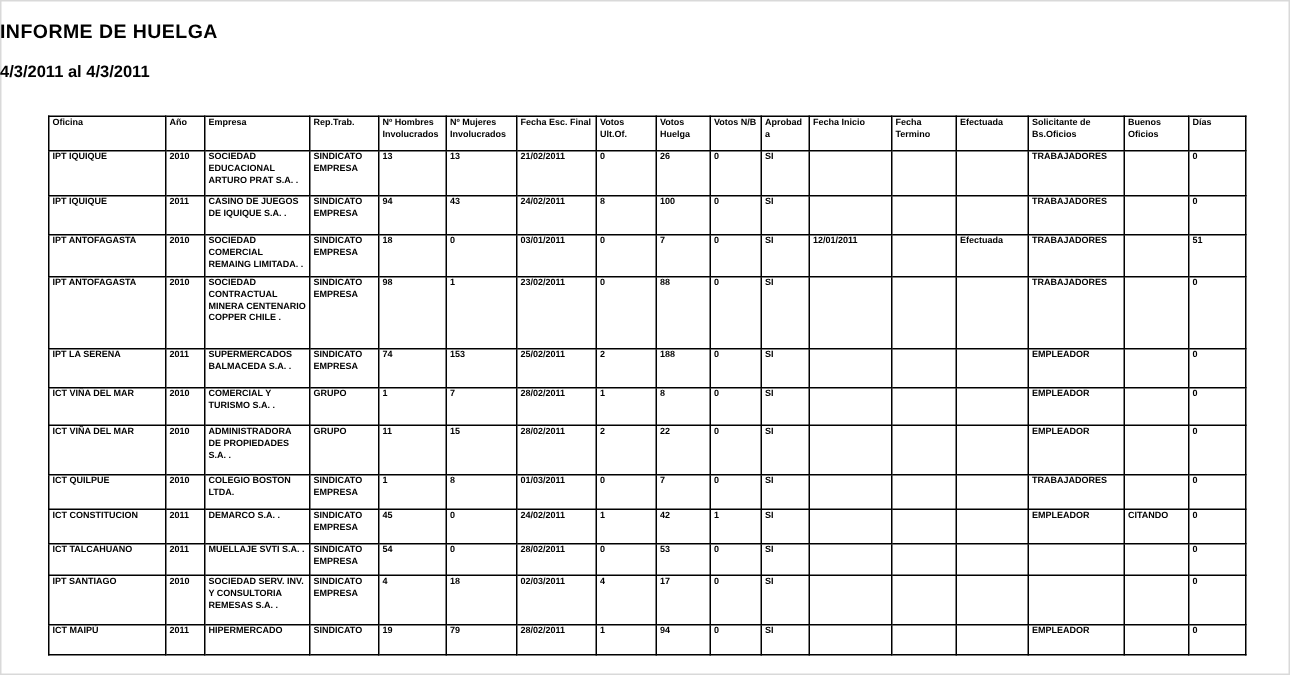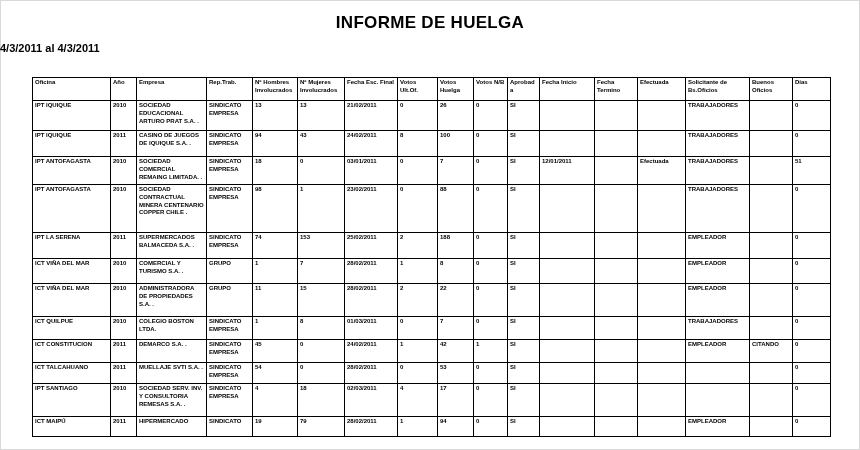--- a/index.html
+++ b/index.html
@@ -17,22 +17,22 @@
     width: 860px;
     height: 450px;
     box-shadow: inset 0 0 0 1px #d9d9d9;
     overflow: hidden;
   }
   .report-title {
     position: absolute;
     top: 13px;
     left: 0;
     width: 100%;
-    text-align: center;
-    font-size: 17px;
+    text-align: left;
+    font-size: 13px;
     font-weight: bold;
     letter-spacing: 0.3px;
   }
   .report-subtitle {
     position: absolute;
     top: 42px;
     left: 0;
     width: 100%;
     text-align: left;
     font-size: 11px;

